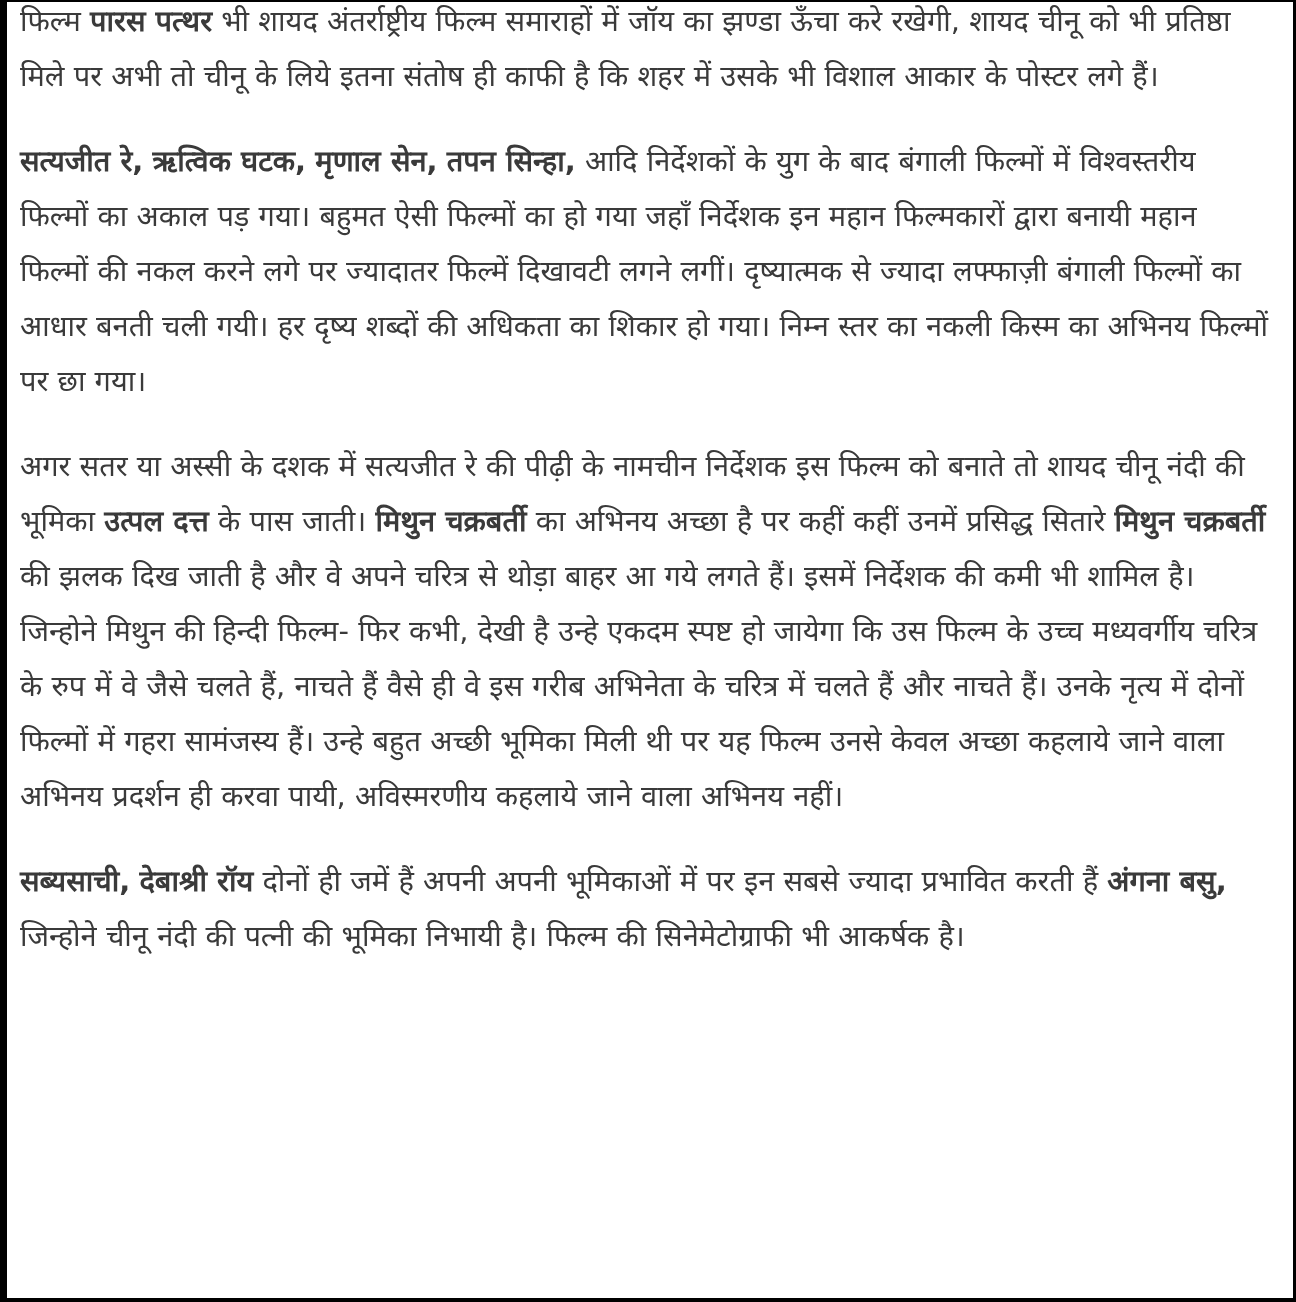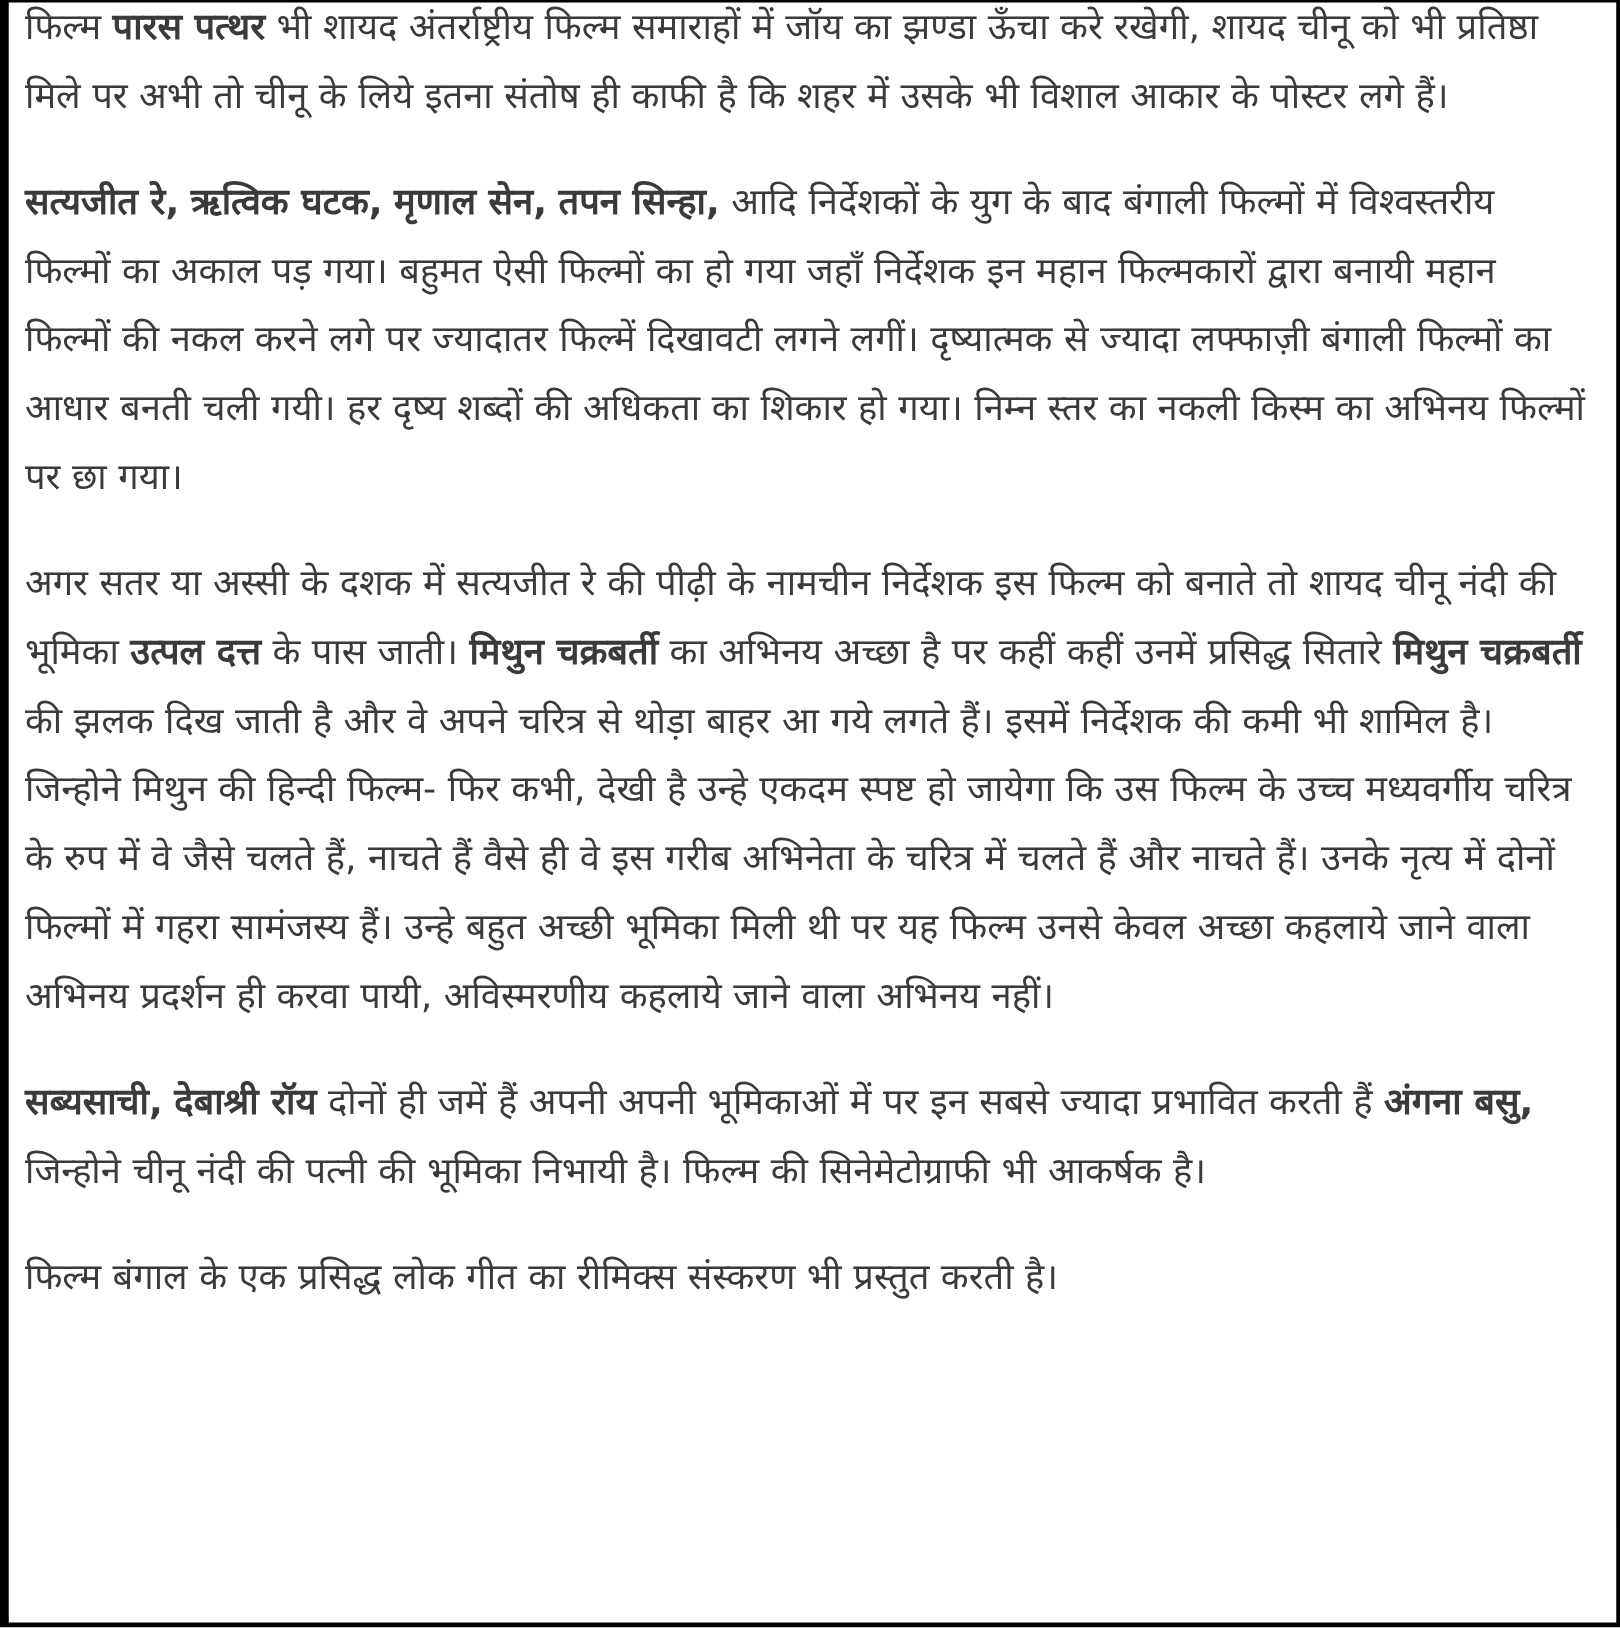--- a/index.html
+++ b/index.html
@@ -37,15 +37,14 @@
 </style>
 </head>
 <body>
 
 <div class="page" style="background: rgb(255, 255, 255); border-color: rgb(0, 0, 0);">
   <div class="article" style="color: rgb(58, 58, 58);">
       <p><span>फिल्म </span><b>पारस पत्थर</b><span> भी शायद अंतर्राष्ट्रीय फिल्म समाराहों में जॉय का झण्डा ऊँचा करे रखेगी, शायद चीनू को भी प्रतिष्ठा मिले पर अभी तो चीनू के लिये इतना संतोष ही काफी है कि शहर में उसके भी विशाल आकार के पोस्टर लगे हैं।</span></p>
       <p><b>सत्यजीत रे,</b><span> </span><b>ऋत्विक घटक,</b><span> </span><b>मृणाल सेन,</b><span> </span><b>तपन सिन्हा,</b><span> आदि निर्देशकों के युग के बाद बंगाली फिल्मों में विश्वस्तरीय फिल्मों का अकाल पड़ गया। बहुमत ऐसी फिल्मों का हो गया जहाँ निर्देशक  इन महान फिल्मकारों द्वारा बनायी महान फिल्मों की नकल करने लगे पर ज्यादातर फिल्में दिखावटी लगने लगीं। दृष्यात्मक से ज्यादा लफ्फाज़ी बंगाली फिल्मों का आधार बनती चली गयी। हर दृष्य शब्दों की अधिकता का शिकार हो गया। निम्न स्तर का नकली किस्म का अभिनय फिल्मों पर छा गया।</span></p>
       <p><span>अगर सतर या अस्सी के दशक में सत्यजीत रे की पीढ़ी के नामचीन निर्देशक इस फिल्म को बनाते तो शायद चीनू नंदी की भूमिका </span><b>उत्पल दत्त</b><span> के पास जाती। </span><b>मिथुन चक्रबर्ती</b><span> का अभिनय अच्छा है पर कहीं कहीं उनमें प्रसिद्ध सितारे </span><b>मिथुन चक्रबर्ती</b><span> की झलक दिख जाती है और वे अपने चरित्र से थोड़ा बाहर आ गये लगते हैं। इसमें निर्देशक की कमी भी शामिल है। जिन्होने मिथुन की हिन्दी फिल्म- फिर कभी, देखी है उन्हे एकदम स्पष्ट हो जायेगा कि उस फिल्म के उच्च मध्यवर्गीय चरित्र के रुप में वे जैसे चलते हैं, नाचते हैं वैसे ही वे इस गरीब अभिनेता के चरित्र में चलते हैं और नाचते हैं। उनके नृत्य में दोनों फिल्मों में गहरा सामंजस्य हैं। उन्हे बहुत अच्छी भूमिका मिली थी पर यह फिल्म उनसे केवल अच्छा कहलाये जाने वाला अभिनय प्रदर्शन ही करवा पायी, अविस्मरणीय कहलाये जाने वाला अभिनय नहीं।</span></p>
       <p><b>सब्यसाची,</b><span> </span><b>देबाश्री रॉय</b><span> दोनों ही जमें हैं अपनी अपनी भूमिकाओं में पर इन सबसे ज्यादा प्रभावित करती हैं </span><b>अंगना बसु,</b><span> जिन्होने चीनू नंदी की पत्नी की भूमिका निभायी है। फिल्म की सिनेमेटोग्राफी भी आकर्षक है।</span></p>
-      <p><span>फिल्म बंगाल के एक प्रसिद्ध लोक गीत का रीमिक्स संस्करण भी प्रस्तुत करती है।</span></p>
     </div>
 </div>
 
 </body></html>

